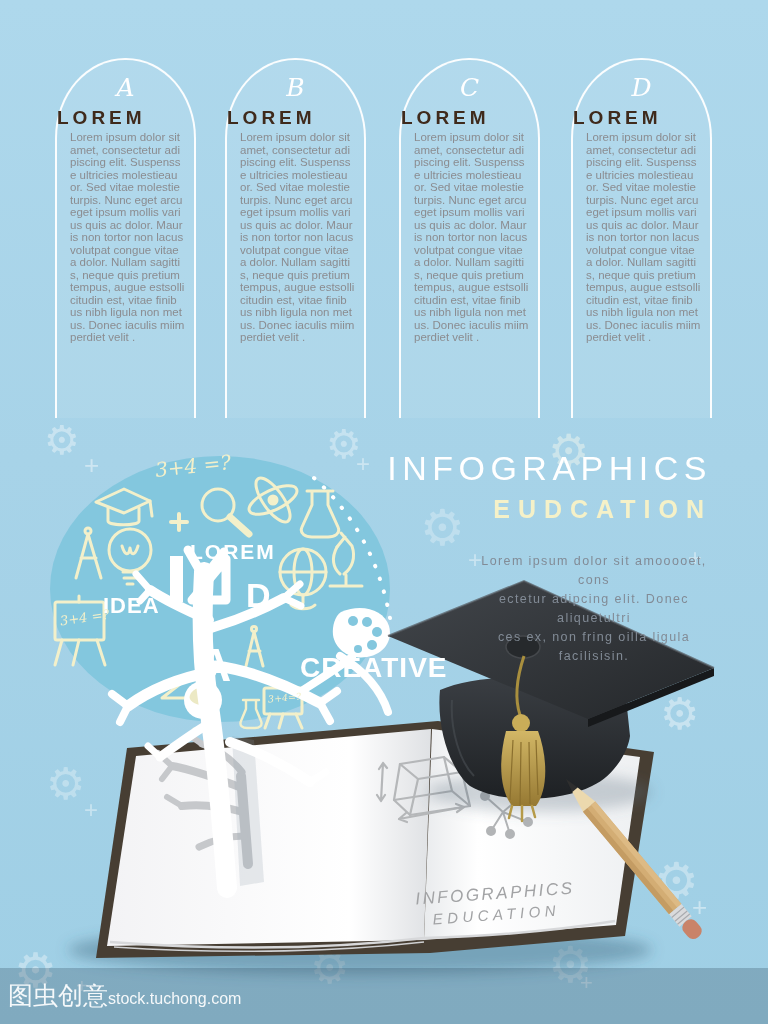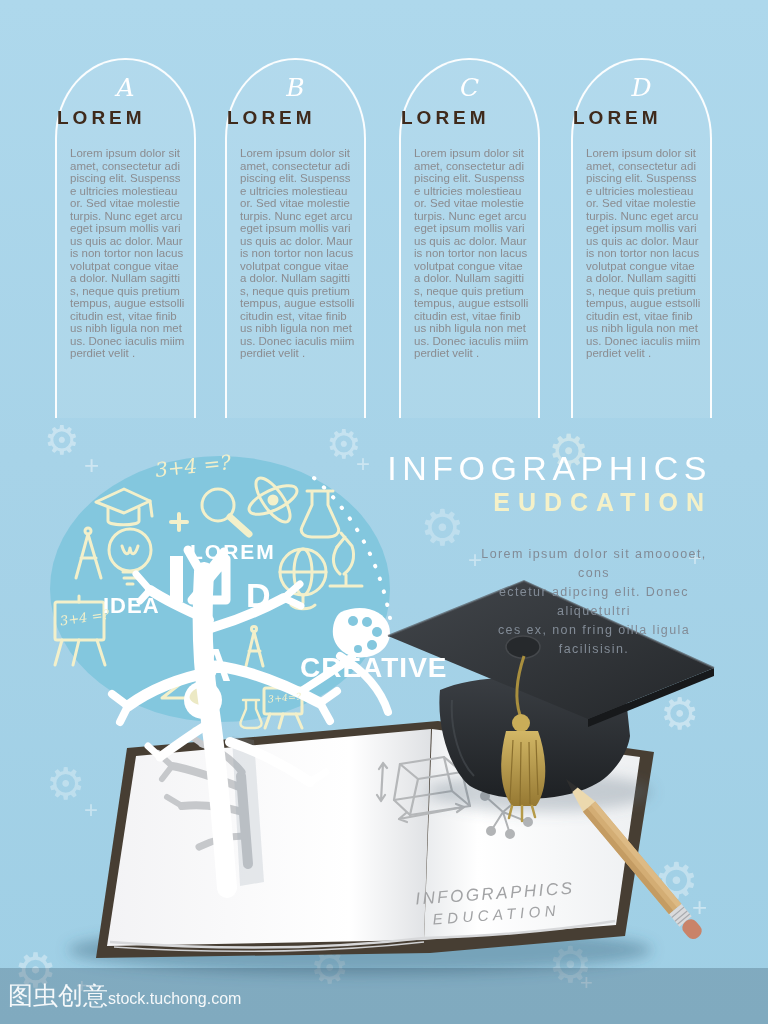--- a/index.html
+++ b/index.html
@@ -12,26 +12,26 @@
   .plus{position:absolute;color:#fff;font-family:"Liberation Sans",sans-serif;line-height:1;font-weight:400;}
   
   .strip{position:absolute;top:58px;width:141px;height:360px;box-sizing:border-box;
          border:2px solid rgba(255,255,255,.95);border-bottom:none;
          border-radius:70px 70px 0 0 / 80px 80px 0 0;
          background:rgba(255,255,255,.07);}
   .strip-letter{margin-top:13px;text-align:center;color:#fff;font-family:"DejaVu Serif",serif;
                 font-style:italic;font-size:25px;}
   .strip-heading{margin-top:5px;text-align:left;color:#3f2a1c;font-weight:bold;
                  font-size:19px;letter-spacing:4px;}
-  .strip-body{margin:18px 8px 0 13px;color:#8b8c90;font-size:11.5px;line-height:12.5px;
+  .strip-body{margin:2px 8px 0 13px;color:#8b8c90;font-size:11.5px;line-height:12.5px;
               white-space:pre-line;}
   
   #title-block{position:absolute;top:449px;right:56px;text-align:right;}
   .title-main{color:#ffffff;font-size:34px;letter-spacing:5.5px;font-weight:400;}
-  .title-sub{color:#f5f1c8;font-size:25px;font-weight:bold;letter-spacing:8px;}
+  .title-sub{margin-top:7px;color:#f5f1c8;font-size:25px;font-weight:bold;letter-spacing:8px;}
   .title-para{margin-top:28px;color:#828b96;font-size:12.5px;line-height:19px;
               letter-spacing:1.4px;text-align:center;white-space:pre-line;width:236px;
               margin-left:auto;}
   
   .tree-word{position:absolute;color:#fff;font-weight:bold;}
   .cream-note{position:absolute;color:#f3f0ca;font-family:"DejaVu Serif",serif;font-style:italic;}
   
   #book-note{position:absolute;left:408px;top:884px;width:175px;text-align:center;
              transform:rotate(-4deg);color:#a2a3a5;font-style:italic;}
   #book-note .l1{font-size:17px;letter-spacing:2.5px;}

